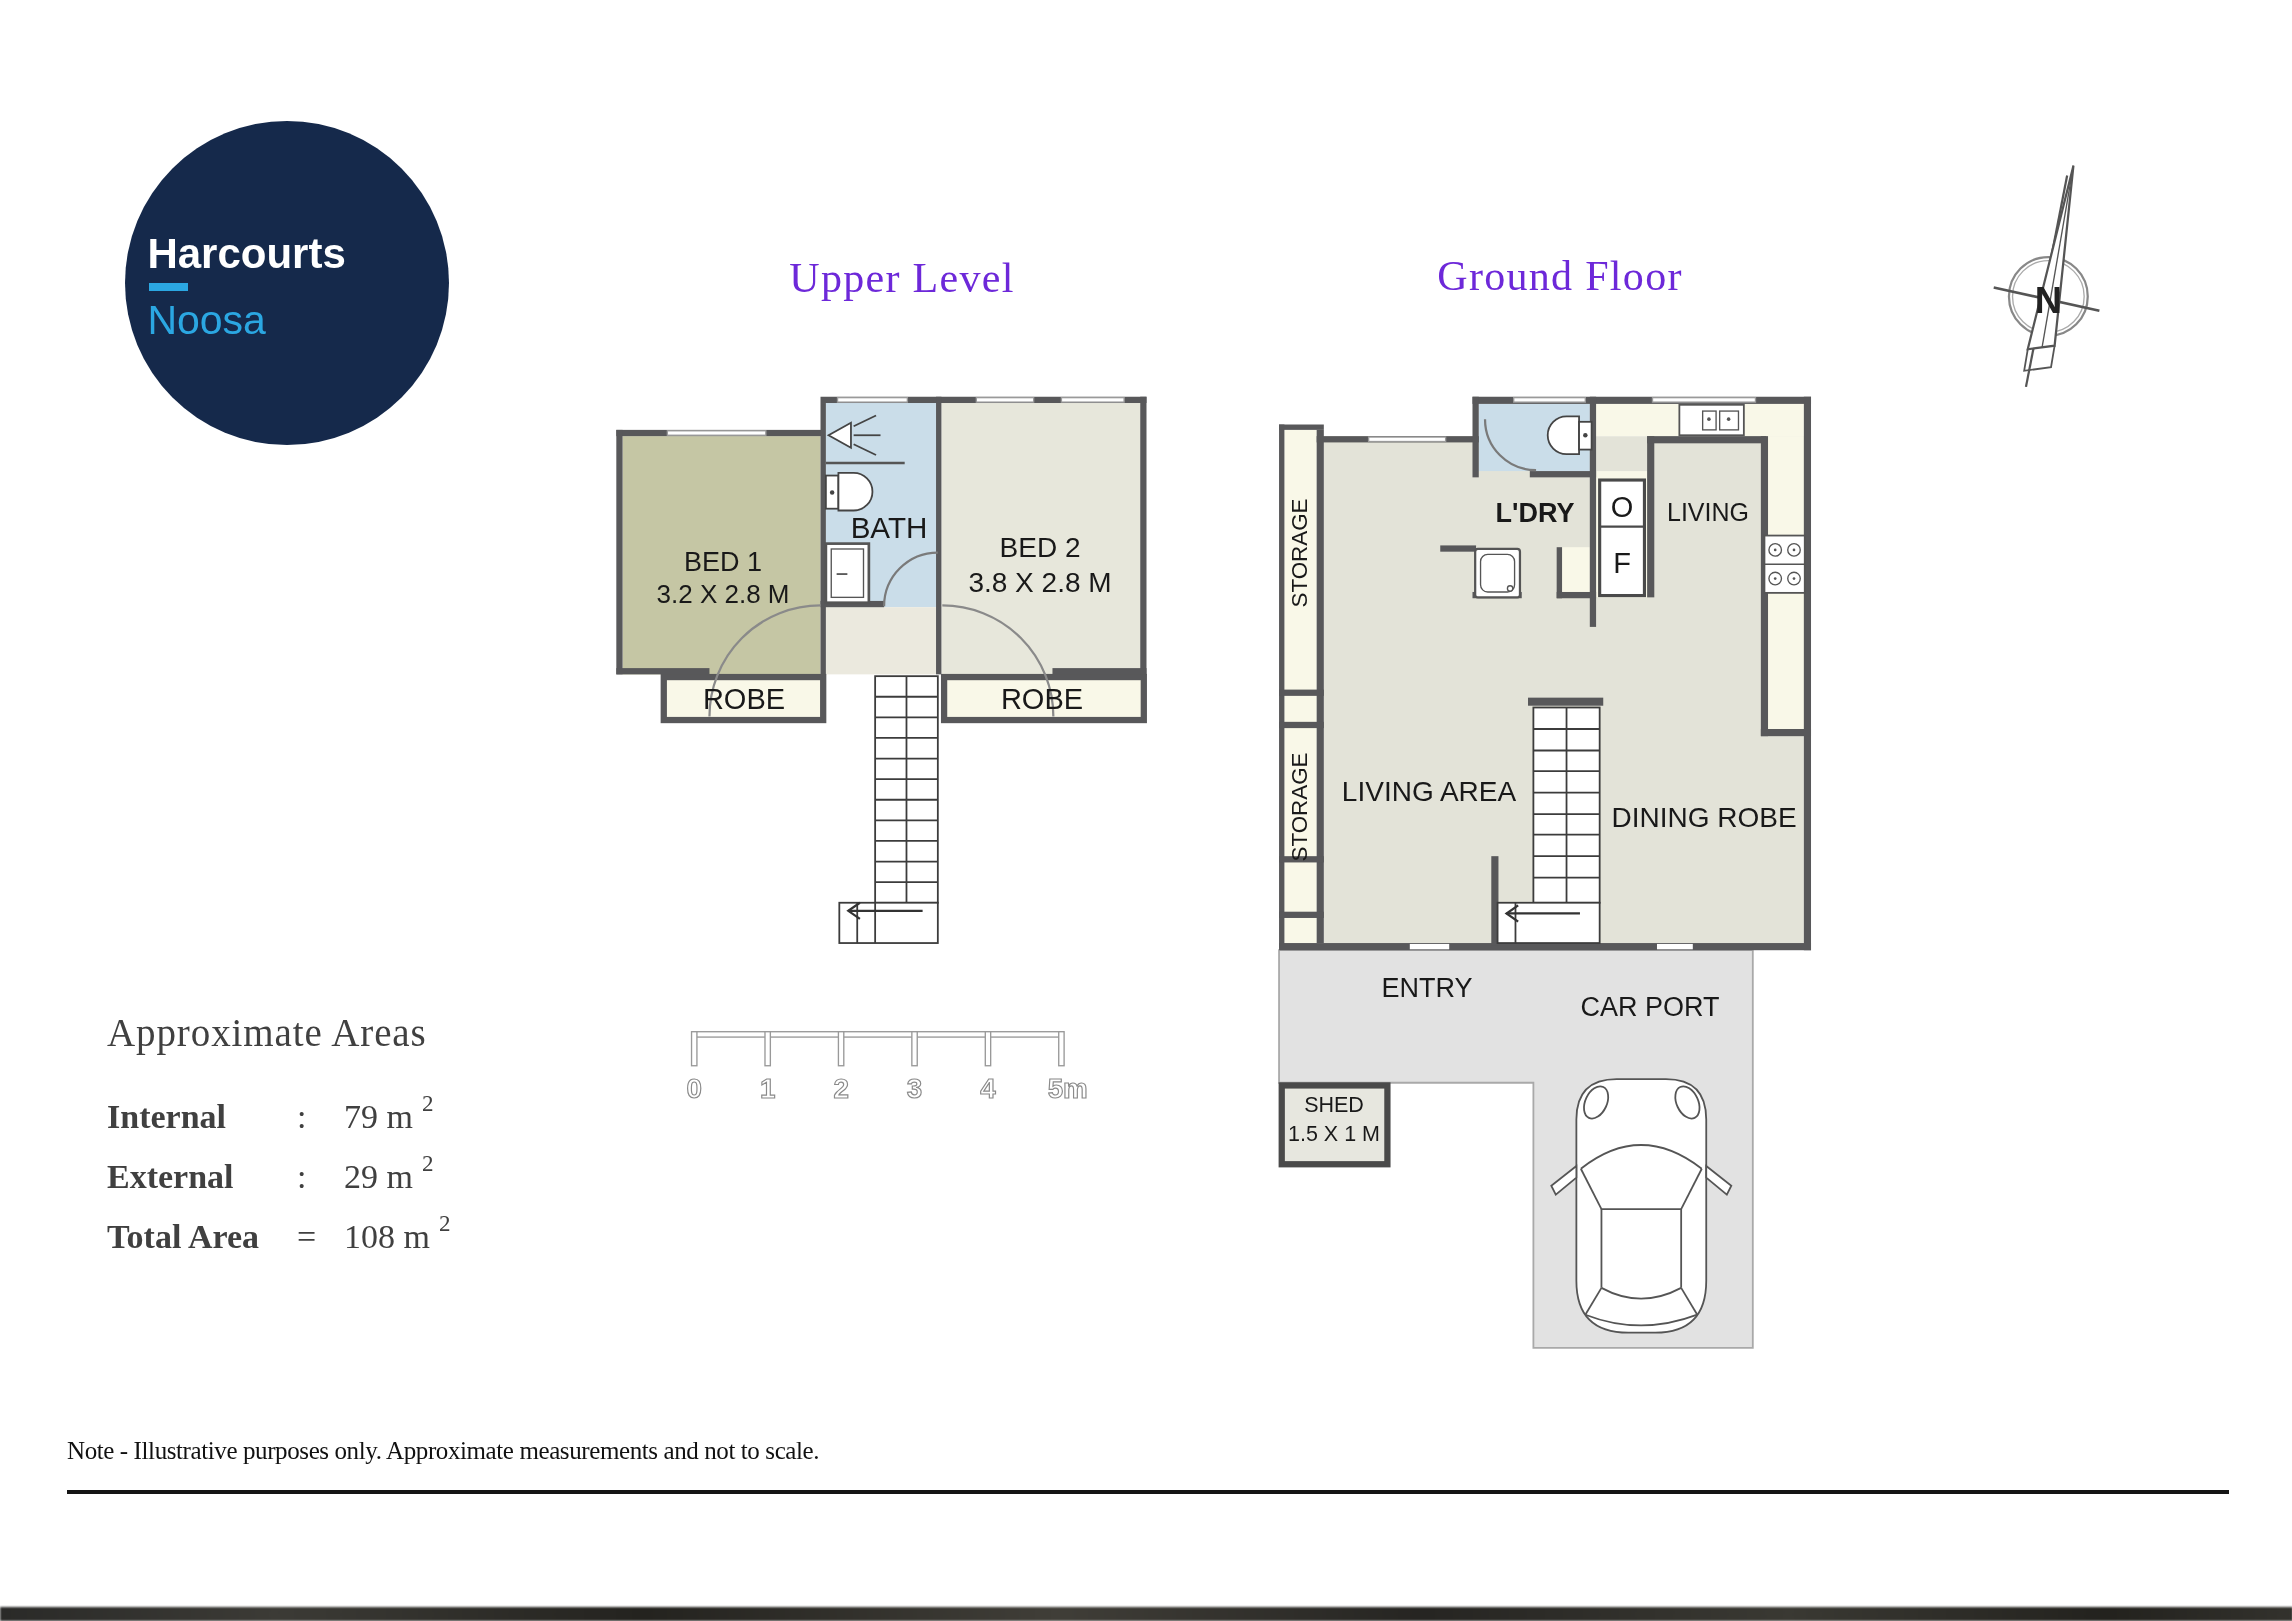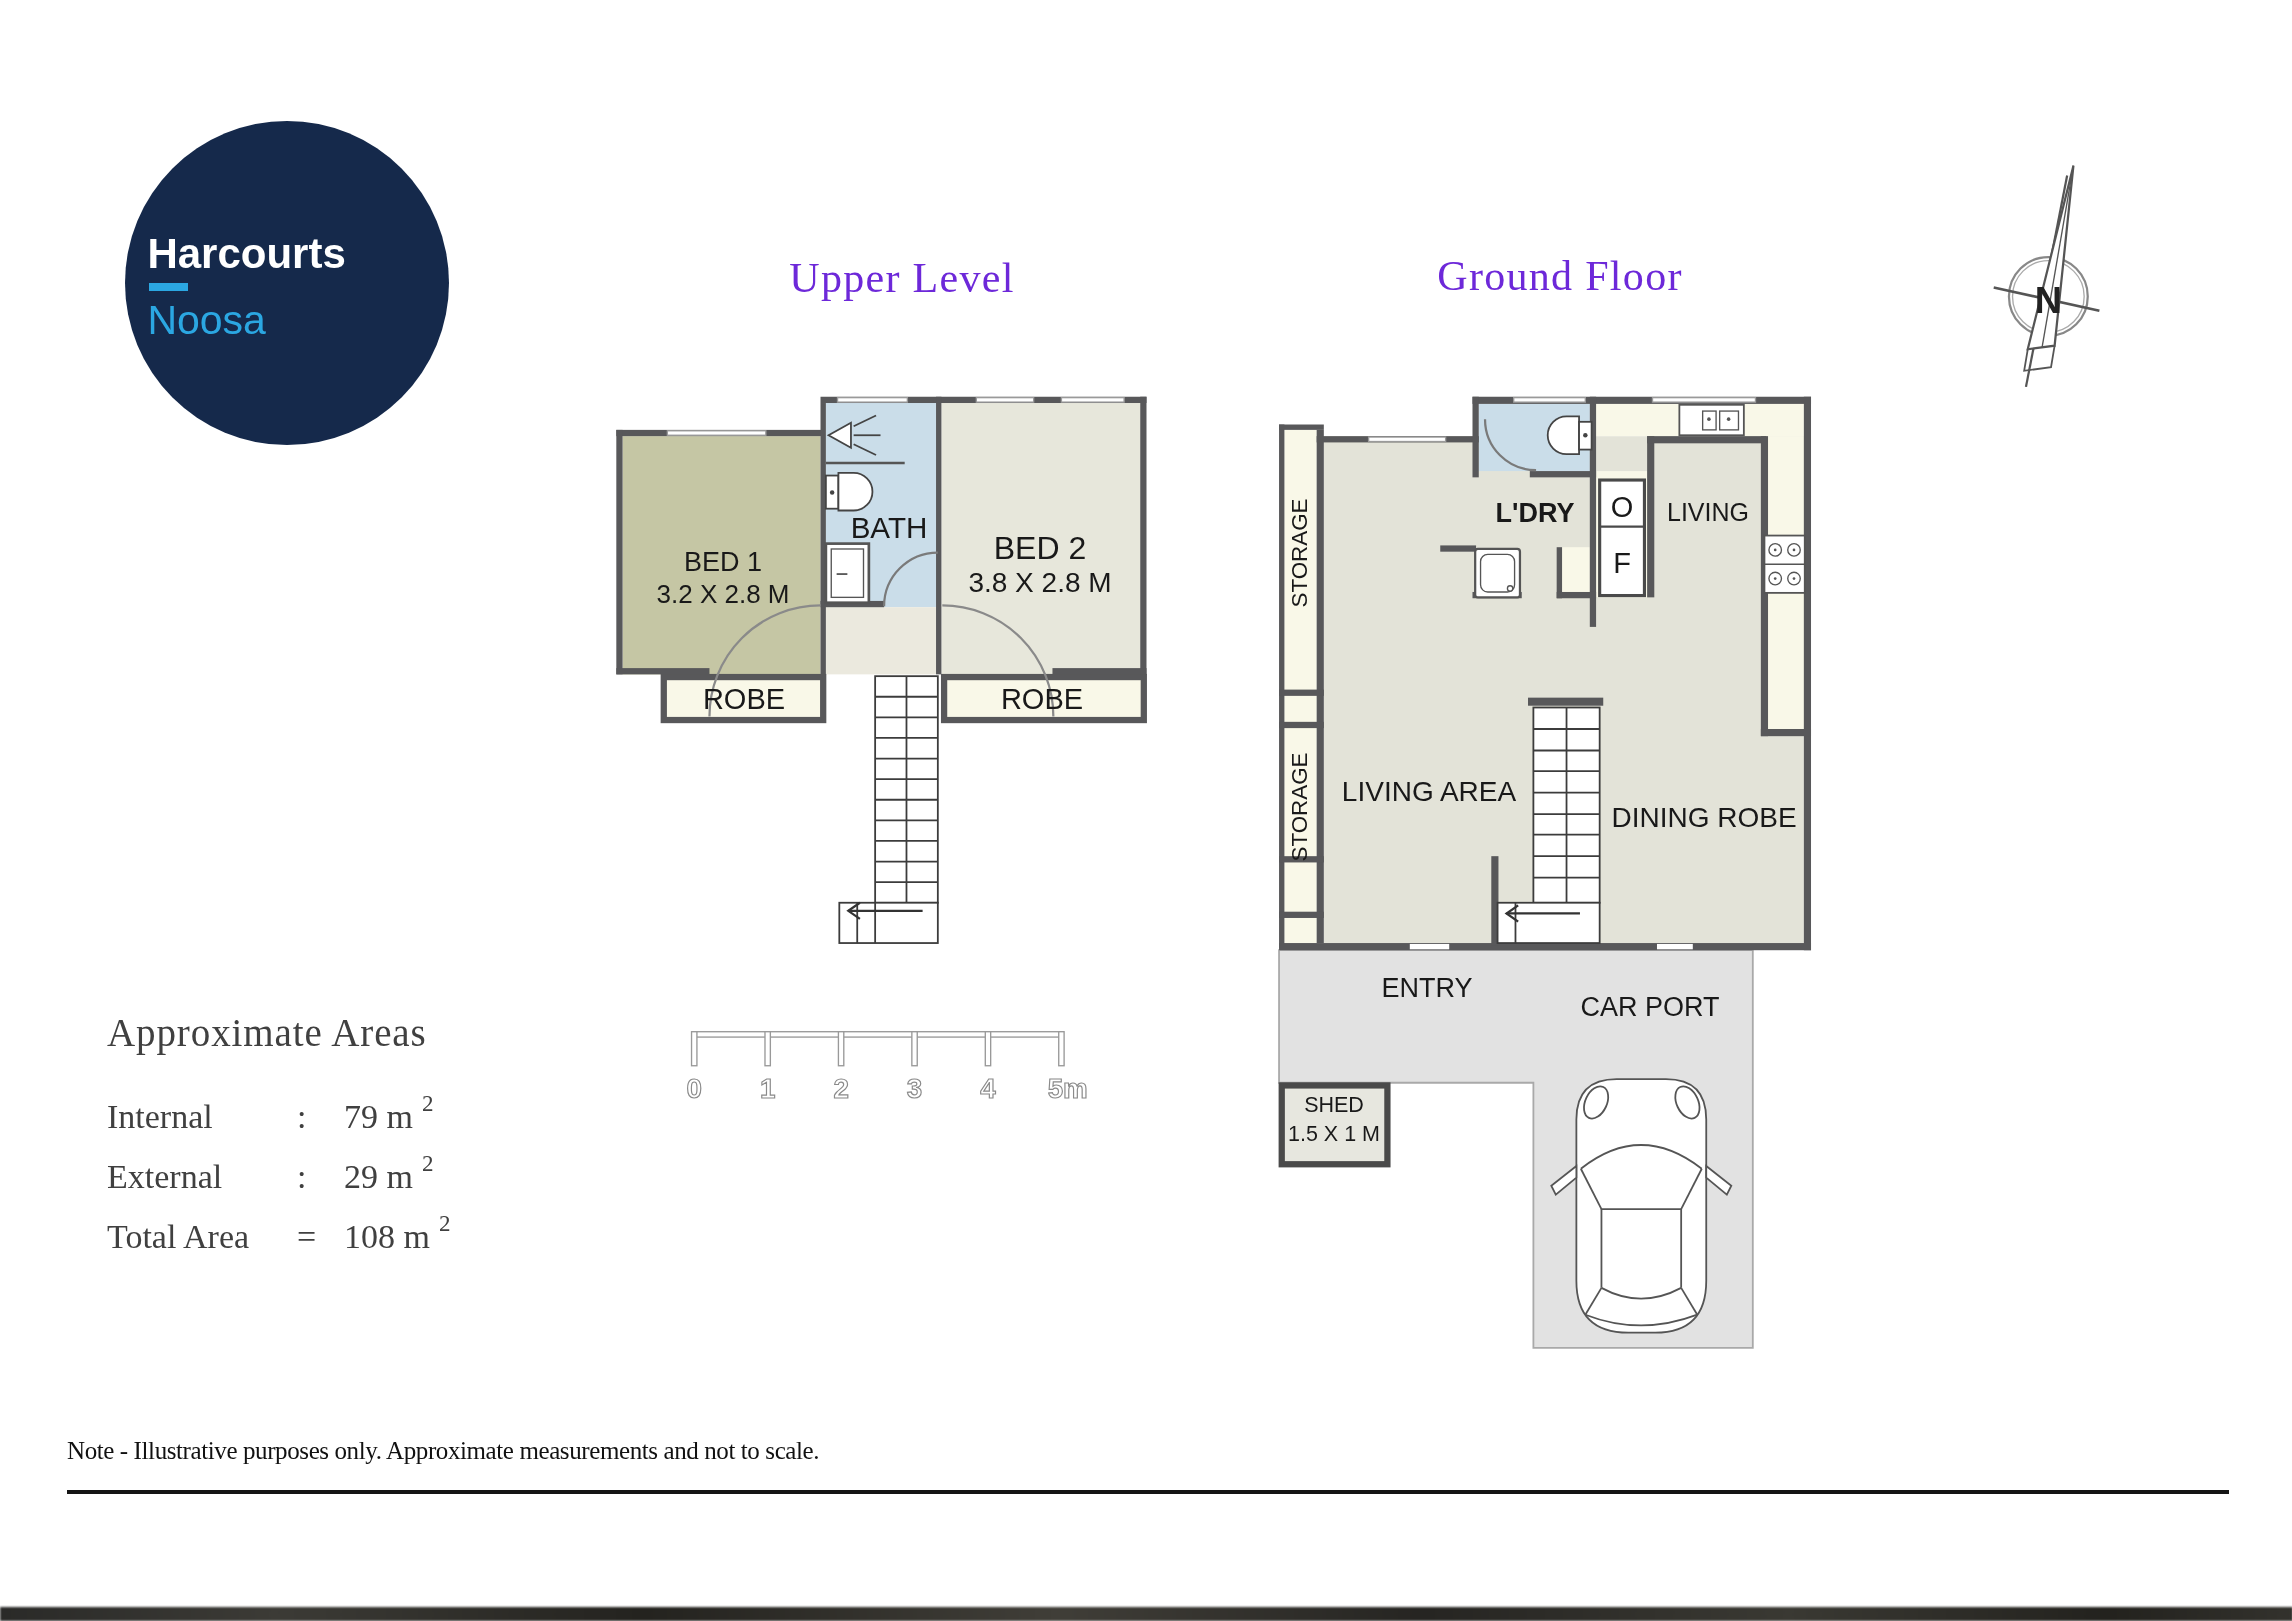--- a/index.html
+++ b/index.html
@@ -22,21 +22,21 @@
 
   
   .lbl{position:absolute;transform:translate(-50%,-50%);color:#191919;white-space:nowrap;}
   .lbl.rot{transform:translate(-50%,-50%) rotate(-90deg);}
 
   
   .areas{position:absolute;left:107px;top:1010px;width:502px;height:269px;
          font-family:"Liberation Serif", serif;color:#404040;}
   .areas .heading{position:absolute;left:0;top:0;font-size:39px;letter-spacing:0.9px;}
   .areas .row{position:absolute;left:0;font-size:34px;}
-  .areas .a-label{display:inline-block;width:190px;}
+  .areas .a-label{display:inline-block;width:190px;font-weight:bold;}
   .areas .a-sep{display:inline-block;width:47px;}
   .areas sup{font-size:23px;position:relative;top:-5.4px;left:9px;}
 
   .note{position:absolute;left:67px;top:1437px;font-family:"Liberation Serif", serif;
         font-size:25px;color:#111;letter-spacing:-0.4px;}
   .divider{position:absolute;left:67px;top:1490px;width:2162px;height:3.6px;background:#151515;}
   .address{position:absolute;right:106px;top:1522px;font-family:"Liberation Serif", serif;
            font-size:49px;color:#0c0c0c;letter-spacing:0.4px;}
   .bottom-strip{position:absolute;left:0;top:1607px;width:2293px;height:14.3px;filter:blur(1.3px);
       background:linear-gradient(90deg,#2a2a28 0%,#3c3b36 12%,#24231f 28%,#403e38 46%,#262522 62%,#3a3933 78%,#23221e 92%,#33322d 100%);}
@@ -282,21 +282,21 @@
     <div class="brand-underline"></div>
     <div class="office">Noosa</div>
   </div>
 
   <div class="title" style="left:902px;top:278px;">Upper Level</div>
   <div class="title" style="left:1560px;top:276px;">Ground Floor</div>
 
   <div class="lbl" style="left:723px;top:562px;font-size:27px;">BED 1</div>
   <div class="lbl" style="left:723px;top:594px;font-size:26px;">3.2 X 2.8 M</div>
   <div class="lbl" style="left:889px;top:528px;font-size:29.6px;">BATH</div>
-  <div class="lbl" style="left:1040px;top:548px;font-size:32px;">BED 2</div>
+  <div class="lbl" style="left:1040px;top:548px;font-size:28px;">BED 2</div>
   <div class="lbl" style="left:1040px;top:583px;font-size:28px;">3.8 X 2.8 M</div>
   <div class="lbl" style="left:744px;top:699px;font-size:29px;">ROBE</div>
   <div class="lbl" style="left:1042px;top:699px;font-size:29px;">ROBE</div>
 
   <div class="lbl rot" style="left:1300px;top:553px;font-size:22.4px;">STORAGE</div>
   <div class="lbl rot" style="left:1300px;top:807px;font-size:22.4px;">STORAGE</div>
   <div class="lbl" style="left:1535px;top:513px;font-size:27px;font-weight:bold;">L'DRY</div>
   <div class="lbl" style="left:1622px;top:507px;font-size:29px;">O</div>
   <div class="lbl" style="left:1622px;top:563px;font-size:29px;">F</div>
   <div class="lbl" style="left:1708px;top:512px;font-size:25px;">LIVING</div>

